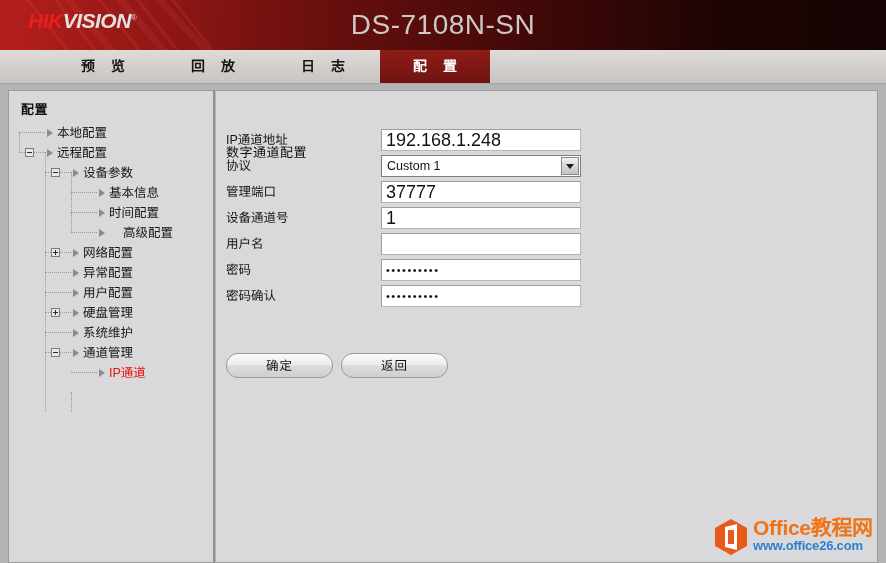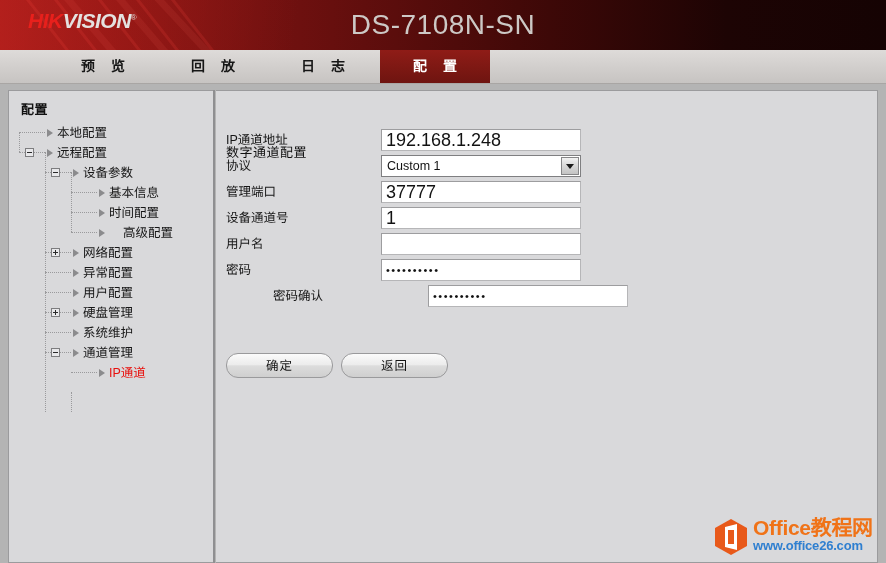--- a/index.html
+++ b/index.html
@@ -476,21 +476,21 @@
             <input type="text" class="finput" value="1" style="">
           </div>
           <div class="frow" style="top: 142px; width: 400px;">
             <div class="flabel">用户名</div>
             <input type="text" class="finput" style="">
           </div>
           <div class="frow" style="top: 168px; width: 400px;">
             <div class="flabel">密码</div>
             <input type="text" class="finput fpass" value="••••••••••" style="">
           </div>
-          <div class="frow" style="top: 194px; width: 400px; margin-left: 47px;">
+          <div class="frow" style="top: 194px; width: 400px;">
             <div class="flabel">密码确认</div>
             <input type="text" class="finput fpass" value="••••••••••" style="">
           </div>
         </div>
 
       <div class="btnrow">
         <button class="btn btn-ok">确定</button>
         <button class="btn btn-back">返回</button>
       </div>
     </div>

